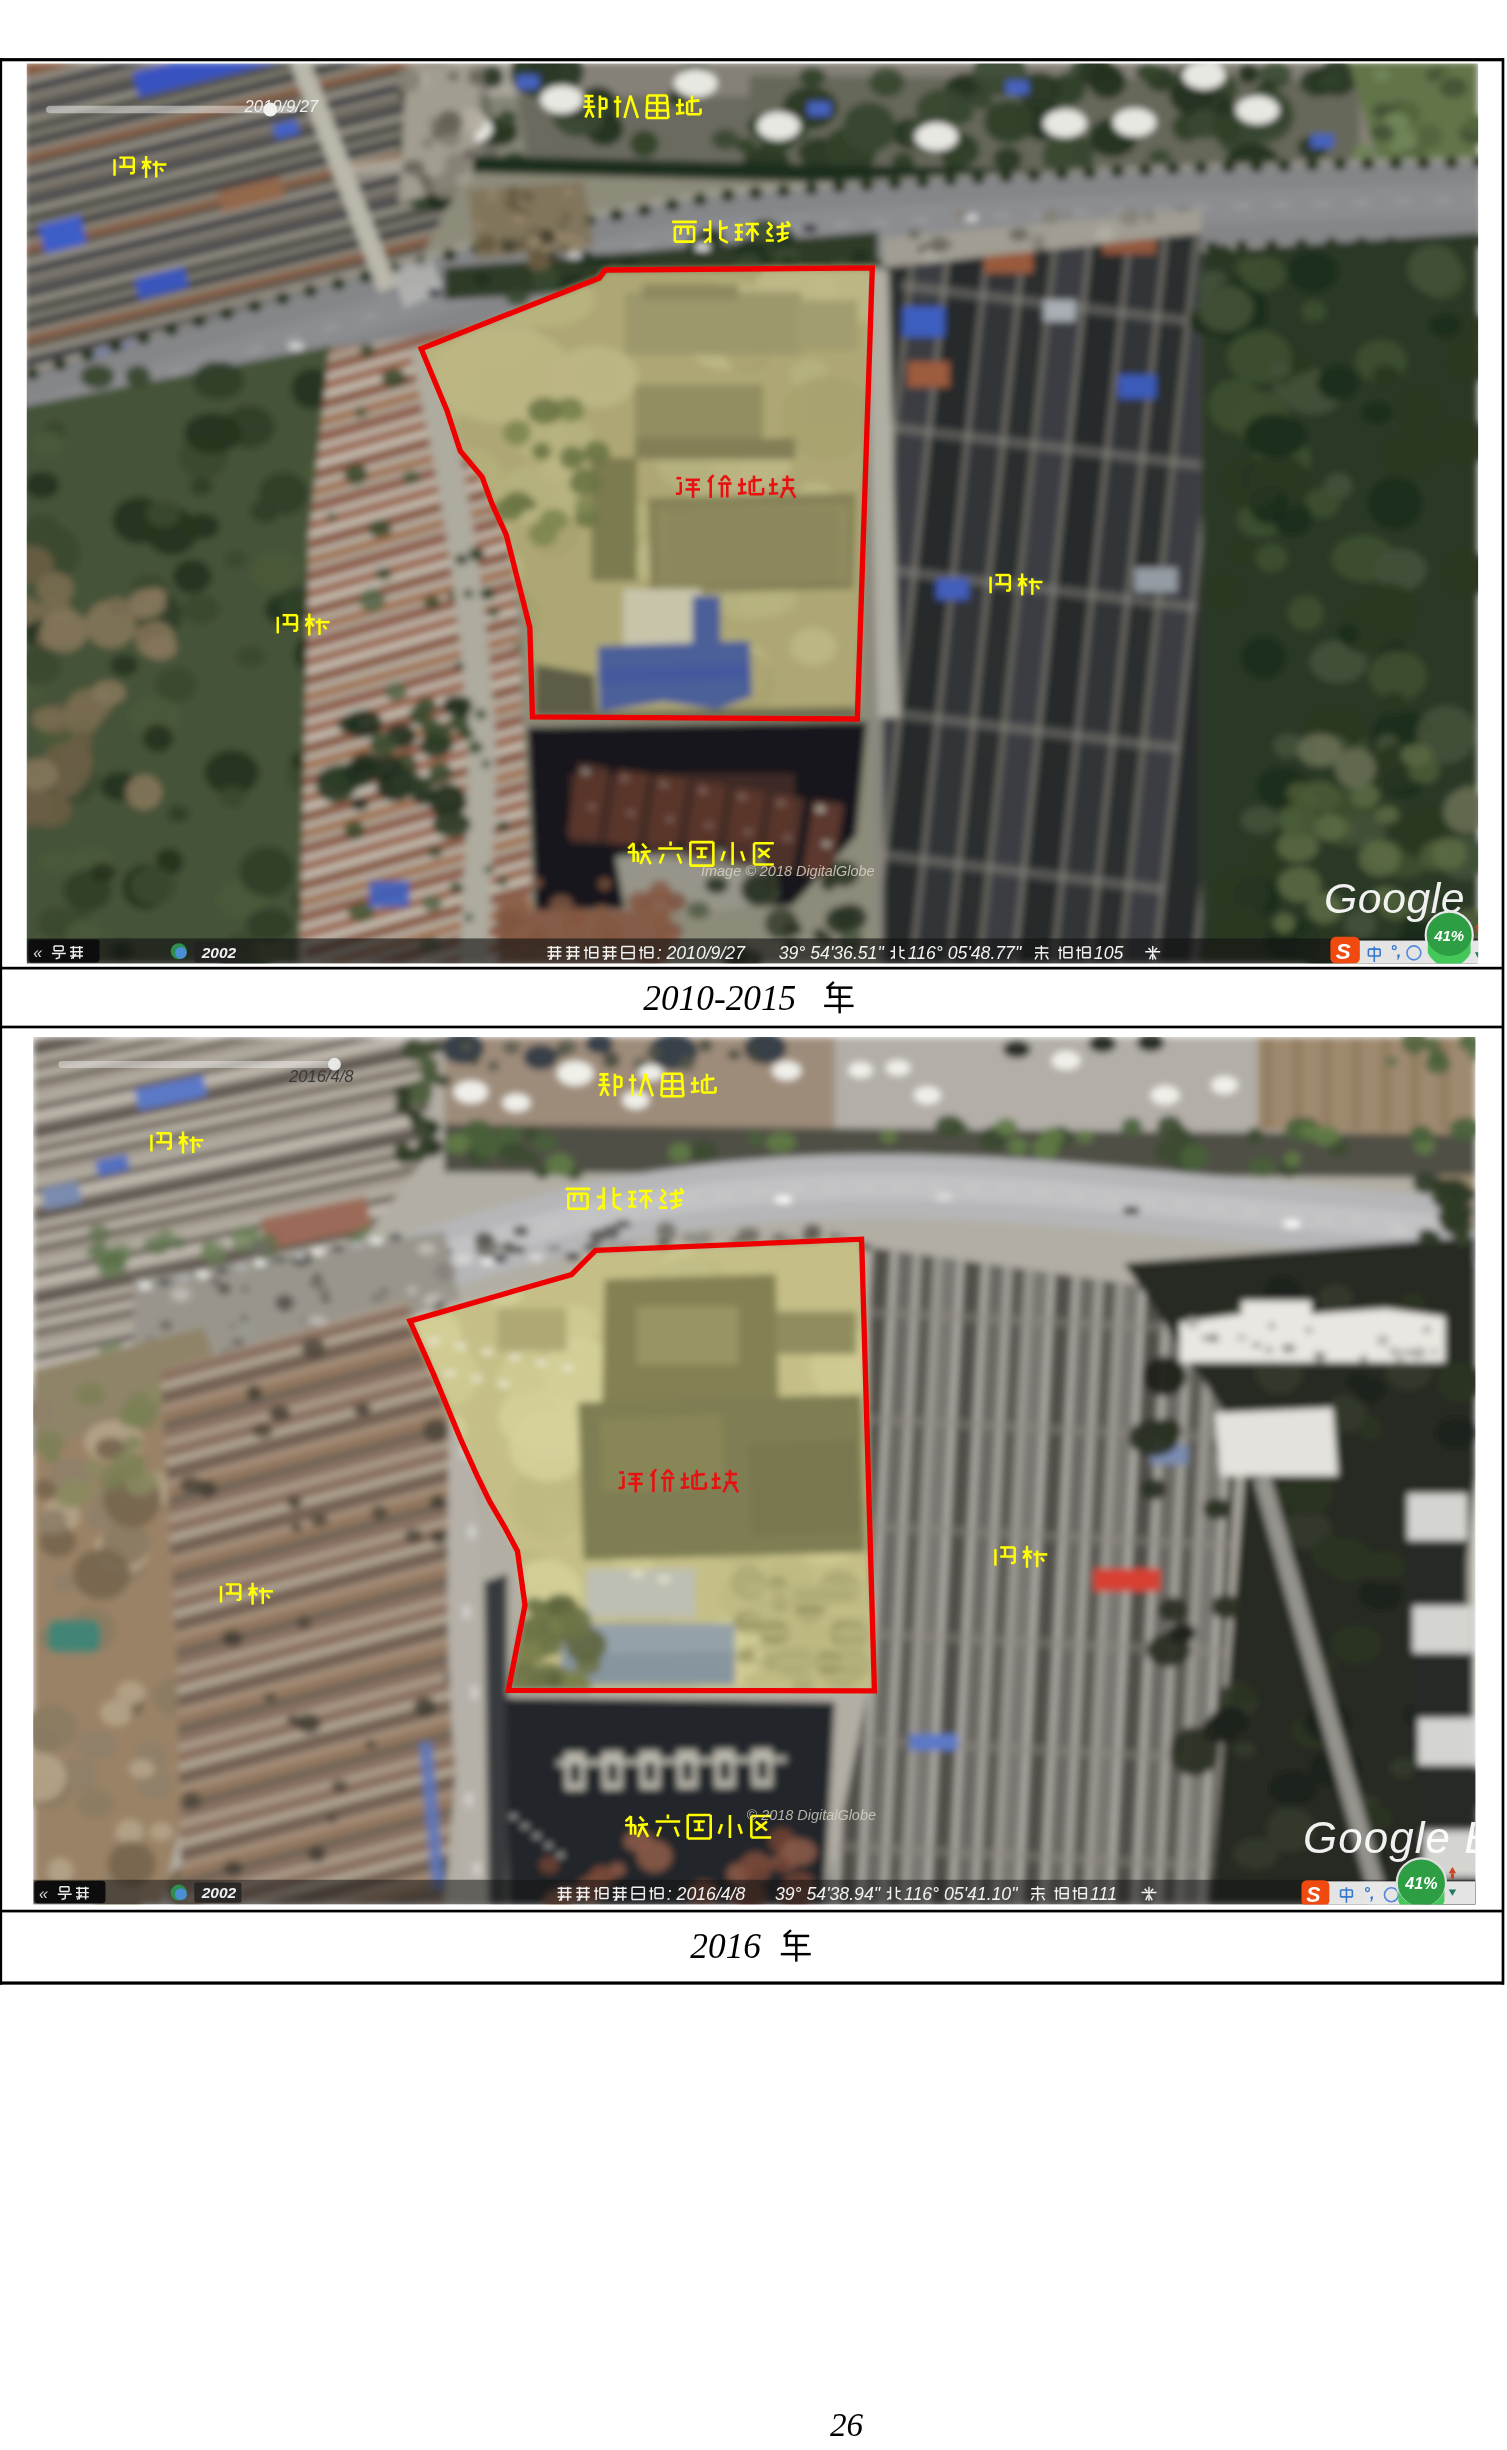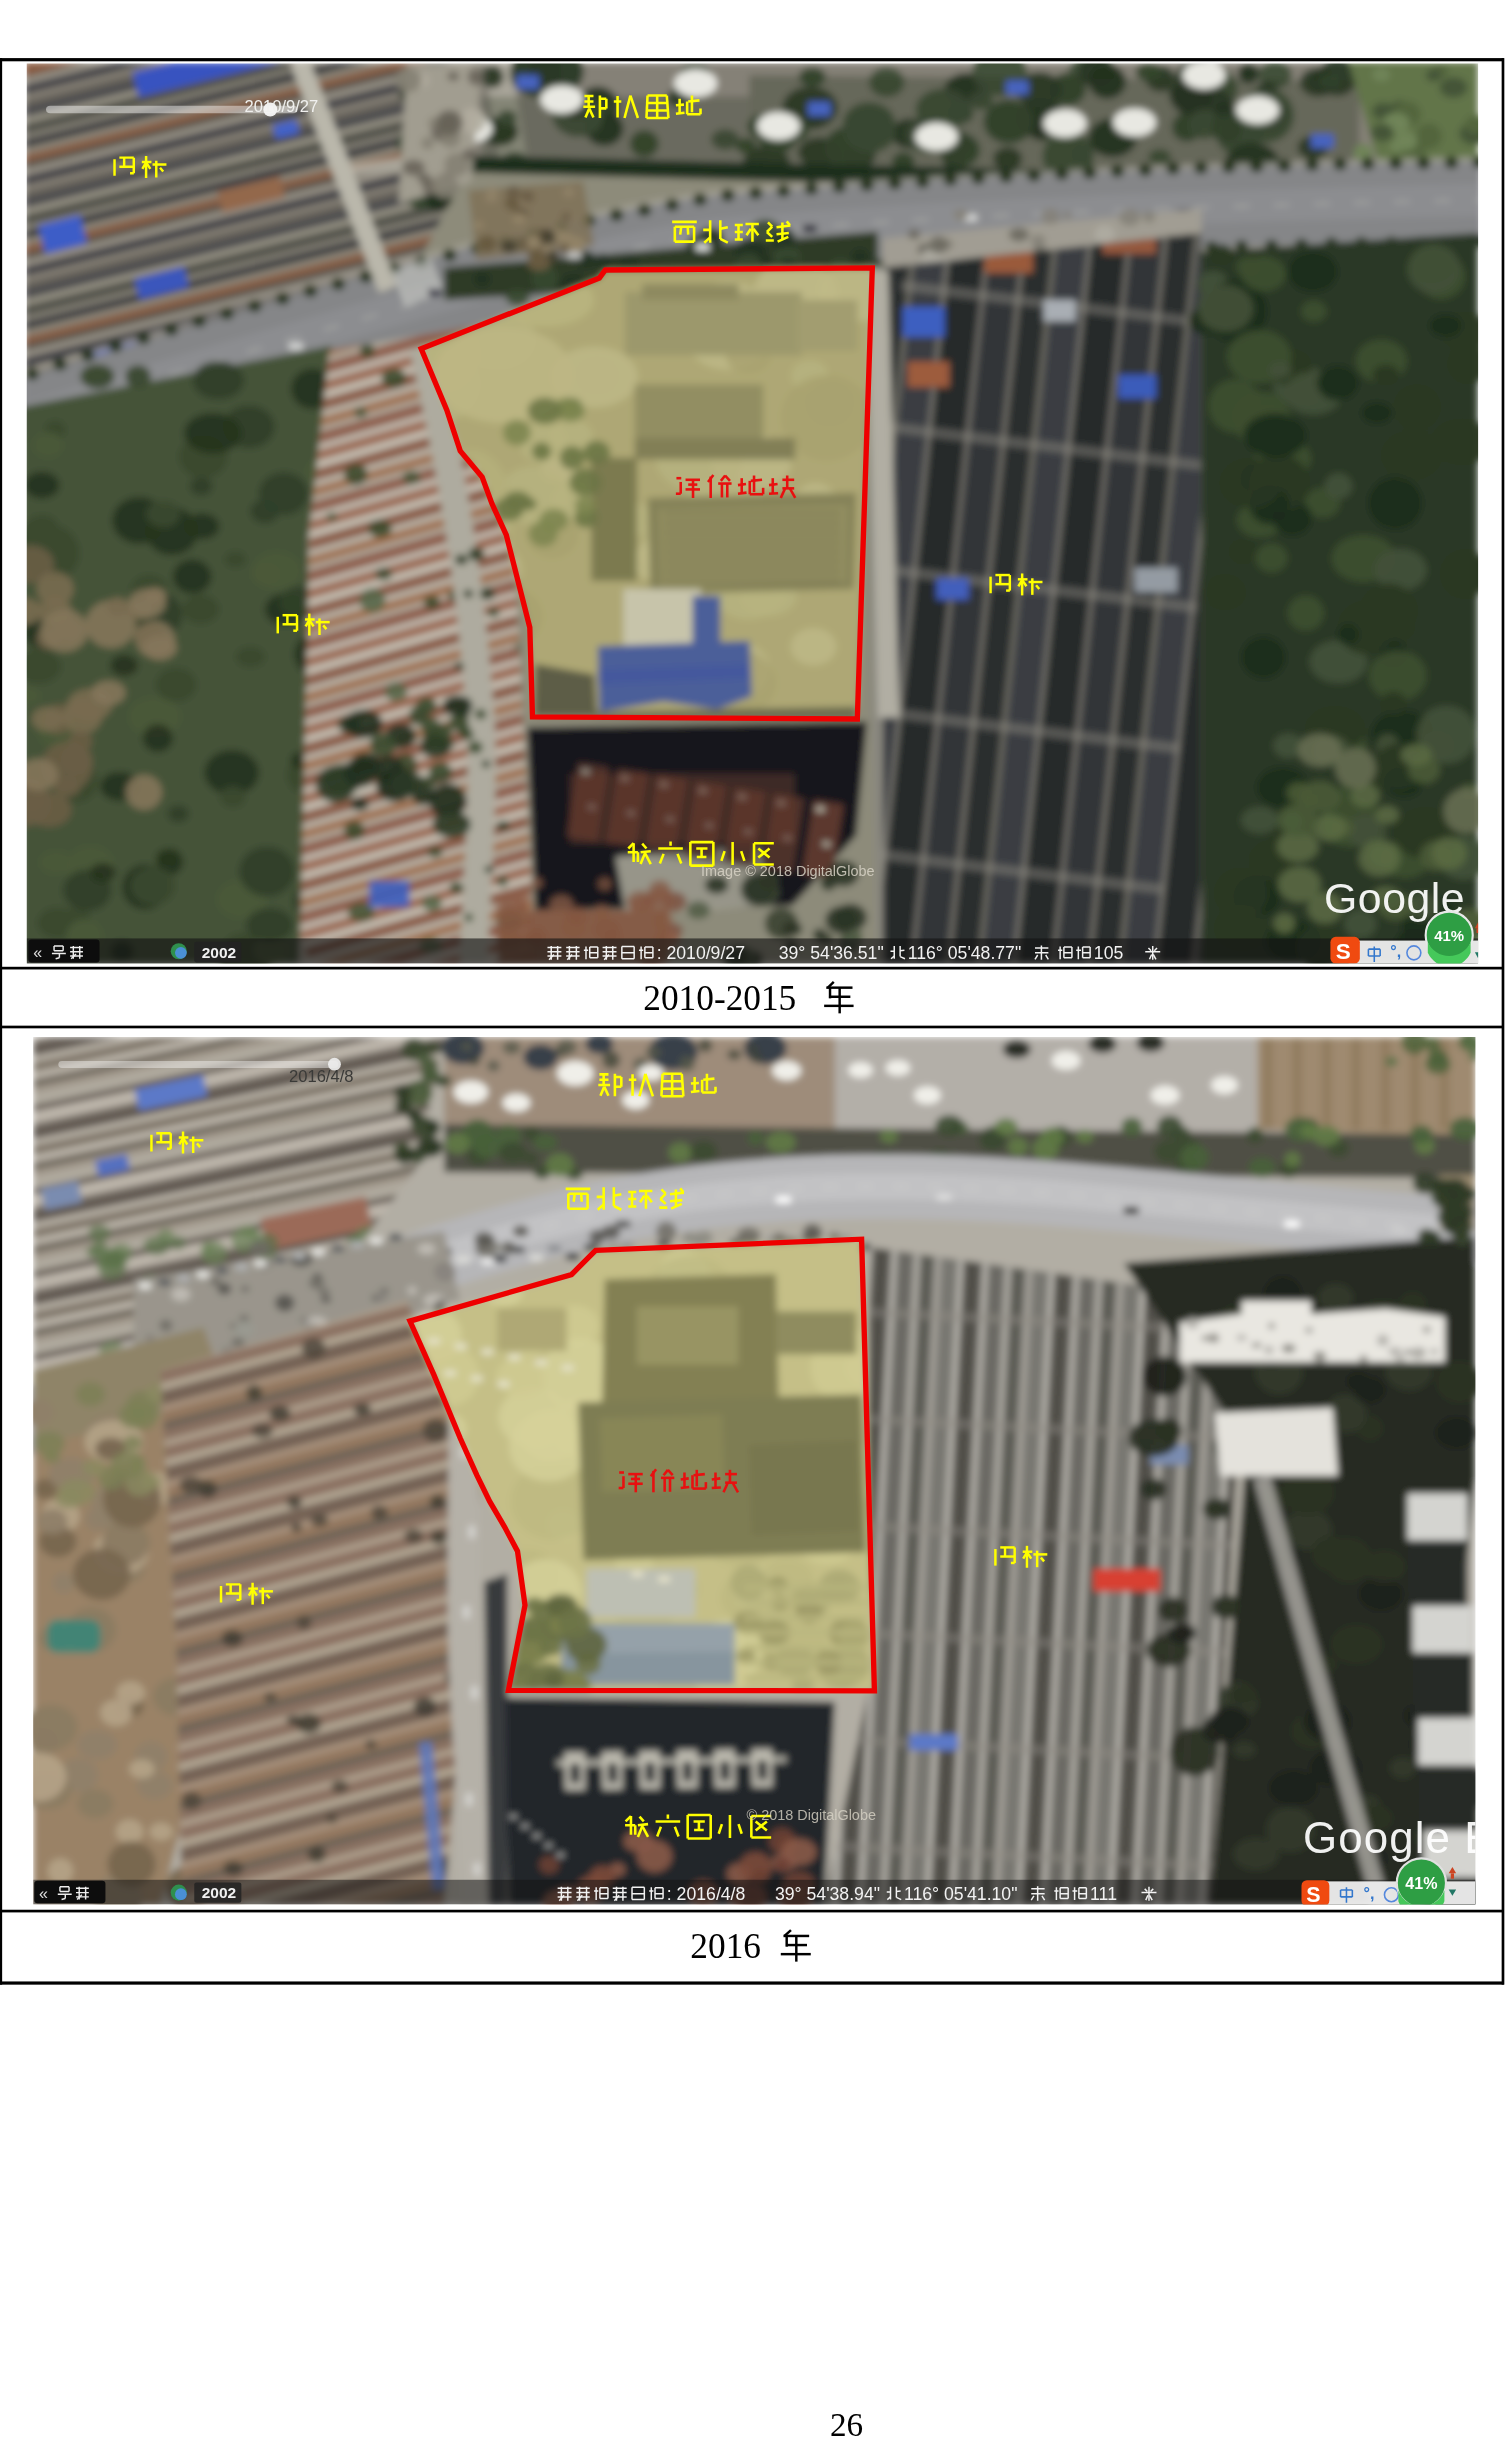--- a/index.html
+++ b/index.html
@@ -1,14 +1,14 @@
 <!DOCTYPE html>
 <html style="font-size:8.6px"><head><meta charset="utf-8"><style>
 html,body{margin:0;padding:0;background:#fff;}
-#page{position:relative;width:1507px;height:2450px;overflow:hidden;font-family:"Liberation Sans",sans-serif;}
+#page{position:relative;width:1507px;height:2450px;overflow:hidden;font-family:"Liberation Sans",sans-serif;font-style:italic;}
 svg{position:absolute;left:0;top:0;}
 </style></head><body>
 <div id="page">
     <svg xmlns="http://www.w3.org/2000/svg" width="1507" height="2450" viewBox="0 0 2816 4577">
       <defs>
         <filter id="b3" x="-5%" y="-5%" width="110%" height="110%">
           <feGaussianBlur stdDeviation="7"></feGaussianBlur>
         </filter>
         <clipPath id="c1">
           <rect x="50" y="118" width="2712" height="1682"></rect>

